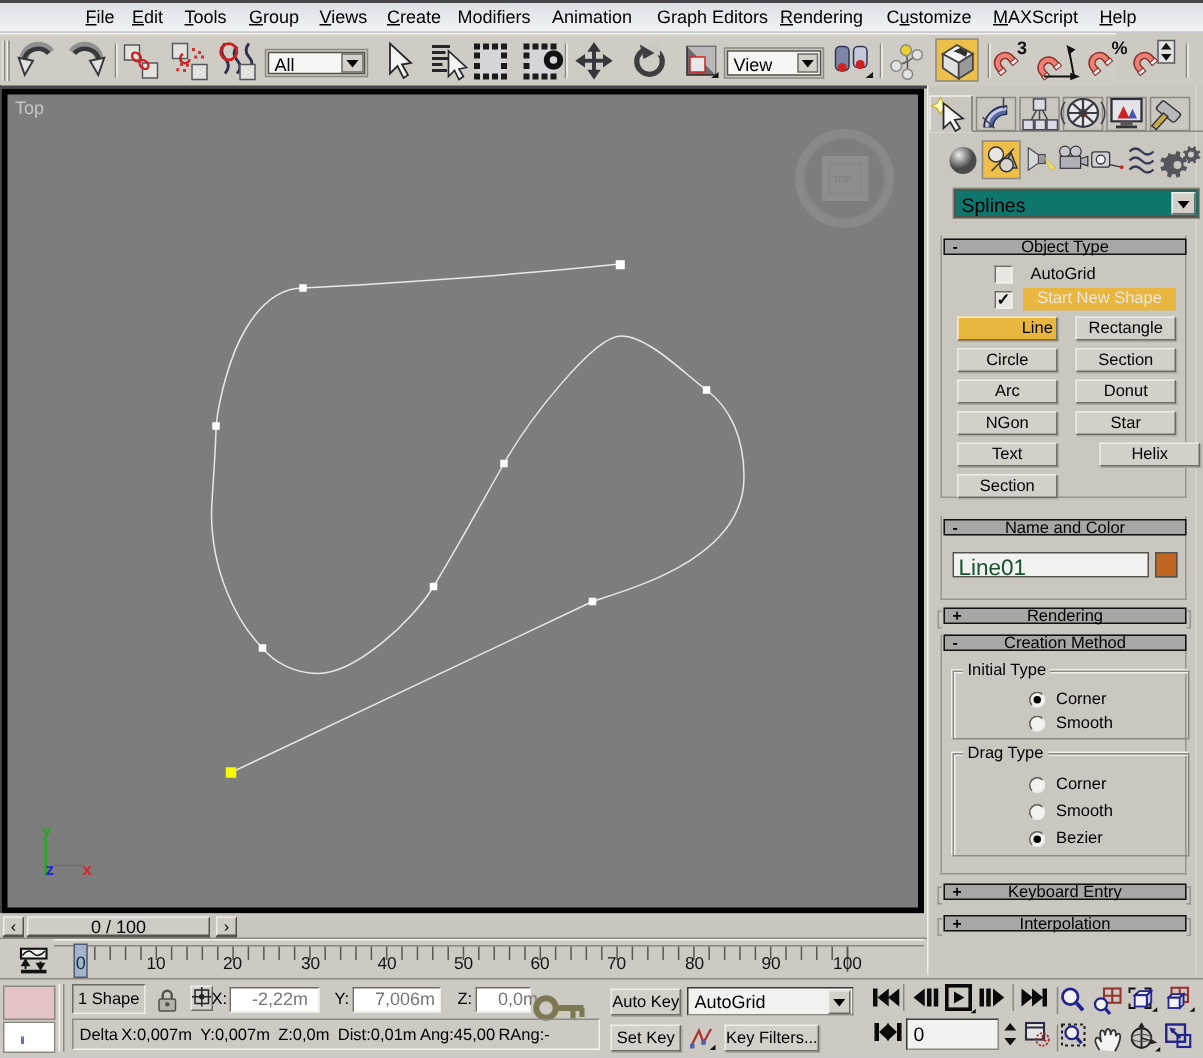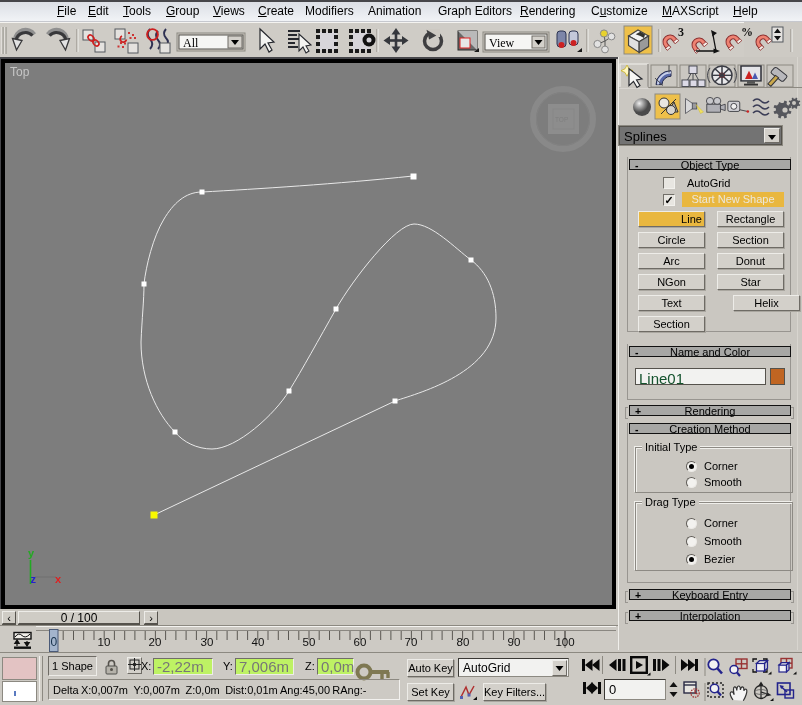--- a/index.html
+++ b/index.html
@@ -5,21 +5,21 @@
 * { margin:0; padding:0; box-sizing:border-box; }
 body { font-family:"Liberation Sans", sans-serif; }
 #root { position:relative; width:802px; height:705px; background:#cdcac4; overflow:hidden; font-family:"Liberation Sans", sans-serif; }
 .abs { position:absolute; }
 
 #topline { position:absolute; left:0; top:0; width:802px; height:2px; background:#46464a; }
 #menubar { position:absolute; left:0; top:2px; width:802px; height:20px; background:linear-gradient(#dcdfe5 0%, #e6e9ee 50%, #f1f3f6 100%); border-bottom:1px solid #c6c8ce; font-size:12px; color:#000; }
 #menubar span.mi { position:absolute; top:2px; white-space:nowrap;margin-left:48px; }
 span.u { text-decoration:underline; }
 
-#toolbar { position:absolute; left:0; top:22px; width:744px; height:35px; background:#cfccc6; border-top:1px solid #f4f3f0;font-family:Liberation Serif, serif; }
+#toolbar { position:absolute; left:0; top:22px; width:744px; height:35px; background:#cfccc6; border-top:1px solid #f4f3f0; }
 
 #vpzone { position:absolute; left:0; top:57px; width:618px; height:552px; background:#cdcac4; }
 #viewport { position:absolute; left:1px; top:2px; width:615px; height:550px; border:4px solid #000000; background:#7d7d7d; }
 #vplabel { position:absolute; left:5px; top:2px; color:#c6c6c6; font-size:12px; }
 
 #cmdpanel { position:absolute; left:618px; top:57px; width:184px; height:593px; background:#cac7c1; border-left:1px solid #f0efeb; }
 .rhead { position:absolute; left:10px; width:162px; height:11px; background:#a7a7a5; border:1px solid #111; font-size:11px; color:#000; text-align:center; line-height:10.5px; }
 .rhead .pm { position:absolute; left:5px; top:0px; font-weight:bold; font-size:10.5px; }
 .mxbtn { position:absolute; background:#d3d0ca; border:1px solid; border-color:#edece8 #6e6b65 #6e6b65 #edece8; box-shadow:1px 1px 0 #a9a69f; font-size:11px; color:#000; text-align:center; white-space:nowrap; overflow:hidden; }
 .ybtn { background:#e9b73f;padding-left:40px; }
@@ -28,21 +28,21 @@
 .radio.on::after { content:""; position:absolute; left:2px; top:2px; width:5px; height:5px; border-radius:50%; background:#000; }
 .grp { position:absolute; border:1px solid #8d8a84; box-shadow:1px 1px 0 #f0efeb inset, -1px -1px 0 #f0efeb; }
 .glabel { position:absolute; background:#cac7c1; padding:0 3px; font-size:11px; color:#000; }
 .ptext { position:absolute; font-size:11px; color:#000; white-space:nowrap; }
 
 #tslider { position:absolute; left:0; top:609px; width:618px; height:17px; background:#cdcac4; }
 #ruler { position:absolute; left:0; top:626px; width:618px; height:26px; background:#cdcac4; }
 #statusbar { position:absolute; left:0; top:652px; width:802px; height:53px; background:#cdcac4; border-top:1px solid #8c8981; }
 .sunken { border:1px solid; border-color:#6e6b65 #edece8 #edece8 #6e6b65; }
 .raised { border:1px solid; border-color:#edece8 #6e6b65 #6e6b65 #edece8; }
-.fld { position:absolute; background:#bef264; border:1px solid; border-color:#706d67 #eeede9 #eeede9 #706d67; font-size:15px; color:#777; padding-left:3px; }
+.fld { position:absolute; background:#ffffff; border:1px solid; border-color:#706d67 #eeede9 #eeede9 #706d67; font-size:12px; color:#777; padding-left:14px; }
 </style>
 </head>
 <body>
 <div id="root">
   <div id="topline"></div>
   <div id="menubar">
     <span class="mi" style="left:9px"><span class="u">F</span>ile</span>
     <span class="mi" style="left:40px"><span class="u">E</span>dit</span>
     <span class="mi" style="left:75px"><span class="u">T</span>ools</span>
     <span class="mi" style="left:118px"><span class="u">G</span>roup</span>
@@ -426,21 +426,21 @@
       <g fill="#55565c">
         <path d="M163 8 l2.5 1 a6 6 0 0 1 2 -0 l1 -2.5 l2.5 1 l-0.5 2.5 a6 6 0 0 1 1.5 1.5 l2.5 -0.5 l1 2.5 l-2.5 1 a6 6 0 0 1 0 2 l2.5 1 l-1 2.5 l-2.5 -0.5 a6 6 0 0 1 -1.5 1.5 l0.5 2.5 l-2.5 1 l-1 -2.5 a6 6 0 0 1 -2 0 l-1 2.5 l-2.5 -1 l0.5 -2.5 a6 6 0 0 1 -1.5 -1.5 l-2.5 0.5 l-1 -2.5 l2.5 -1 a6 6 0 0 1 0 -2 l-2.5 -1 l1 -2.5 l2.5 0.5 a6 6 0 0 1 1.5 -1.5 z" transform="translate(-3,1)"></path>
         <circle cx="166" cy="17" r="2.6" fill="#cac7c1"></circle>
         <g transform="translate(174,7)">
           <path d="M0 -3.5 l1 1.8 l2 0 l1 -1.8 l1.8 1 l-0.4 2 l1.4 1.4 l2 -0.4 l1 1.8 l-1.8 1 l0 2 l1.8 1 l-1 1.8 l-2 -0.4 l-1.4 1.4 l0.4 2 l-1.8 1 l-1 -1.8 l-2 0 l-1 1.8 l-1.8 -1 l0.4 -2 l-1.4 -1.4 l-2 0.4 l-1 -1.8 l1.8 -1 l0 -2 l-1.8 -1 l1 -1.8 l2 0.4 l1.4 -1.4 l-0.4 -2 z" transform="scale(0.75)"></path>
           <circle cx="1" cy="3" r="2" fill="#cac7c1"></circle>
         </g>
       </g>
     </svg>
 
-    <div class="abs" style="left:0;top:69px;width:163px;height:19px;background:#737373;border:1px solid #55524c;box-shadow:0 0 0 1px #8c8981">
+    <div class="abs" style="left:17px;top:69px;width:163px;height:19px;background:#0f766e;border:1px solid #55524c;box-shadow:0 0 0 1px #8c8981">
       <div class="abs" style="left:4px;top:2px;font-size:13px;color:#000">Splines</div>
       <div class="abs raised" style="right:1px;top:1px;width:16px;height:15px;background:#d3d0ca">
         <svg width="14" height="13">
             <path d="M3 5 l8 0 l-4 5 z" fill="#000"></path>
           </svg>
       </div>
     </div>
 
     <div class="abs" style="left:8px;top:100px;width:164px;height:175px;border:1px solid #989590;border-top:none"></div>
     <div class="rhead" style="top:102px;"><span class="pm">-</span>Object Type</div>

